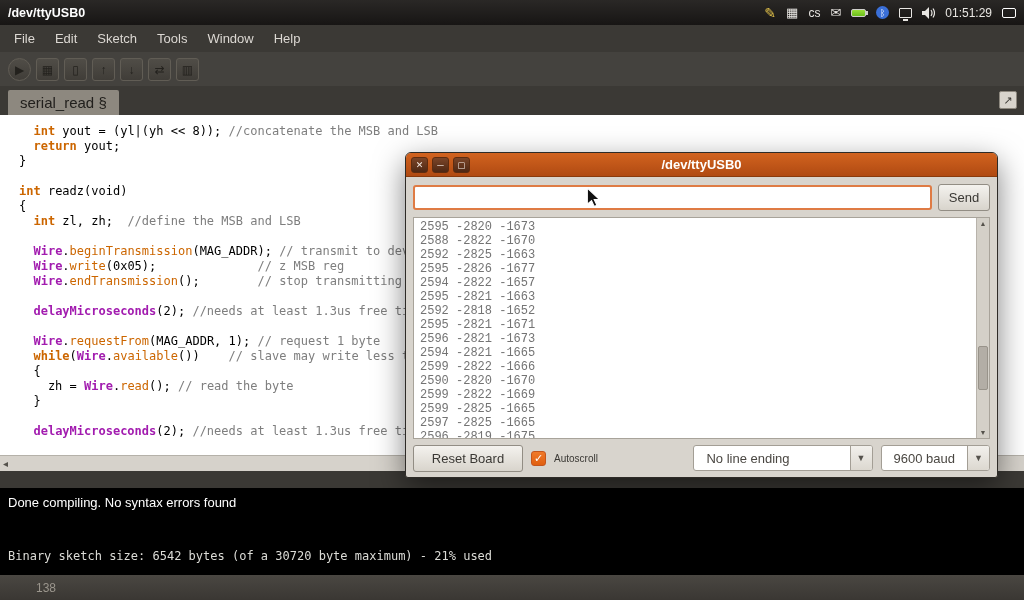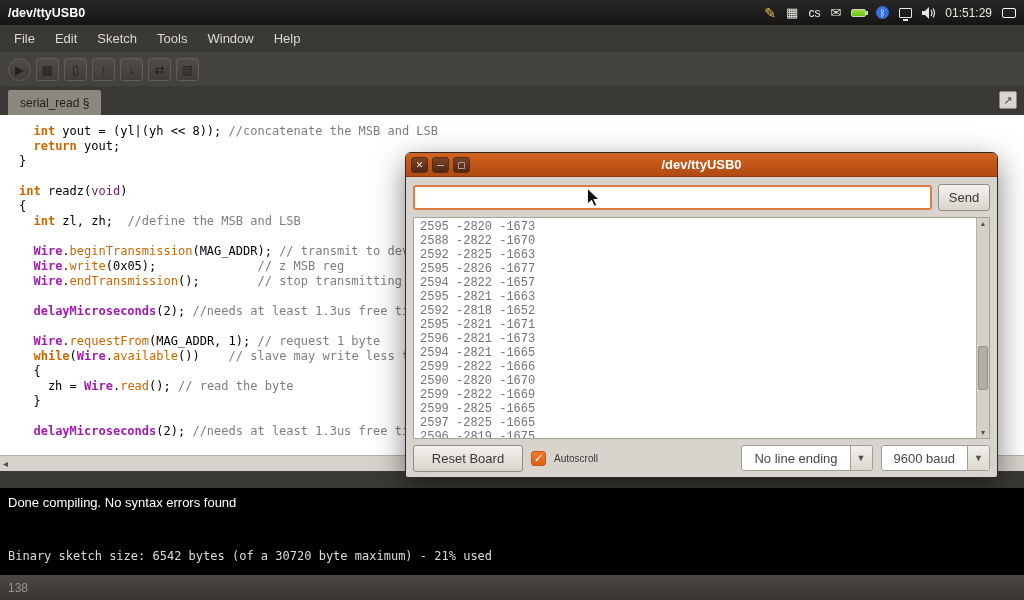--- a/index.html
+++ b/index.html
@@ -23,41 +23,41 @@
   .menubar { height:27px; background:#3b3935; display:flex; align-items:center; padding-left:4px; }
   .menu-item { padding:3px 10px; color:#dcd8d3; font-size:13px; cursor:default; }
 
   
   .toolbar { height:34px; background:#44423e; display:flex; gap:5px; padding:6px 0 0 8px; }
   .tool-btn { width:23px; height:23px; border:1px solid #615d55; border-radius:3px; background:linear-gradient(#504d47,#403d38); display:flex; align-items:center; justify-content:center; color:#23211d; font-size:12px; }
   .tool-btn:first-child { border-radius:50%; }
 
   
   .tabbar { height:29px; background:#3b3935; display:flex; align-items:flex-end; padding:0 8px; position:relative; }
-  .tab { height:25px; padding:0 12px; background:#8d887f; color:#22201d; font-size:12px; display:flex; align-items:center; border-radius:2px 2px 0 0; }
+  .tab { height:25px; padding:0 12px; background:#8d887f; color:#22201d; font-size:15px; display:flex; align-items:center; border-radius:2px 2px 0 0; }
   .tab-menu-btn { position:absolute; right:7px; top:5px; width:18px; height:18px; border:1px solid #8d887f; background:#d8d4cd; color:#3b3935; font-size:11px; display:flex; align-items:center; justify-content:center; border-radius:2px; }
 
   
   .editor { height:340px; background:#fff; padding:9px 0 0 19px; font-family:"DejaVu Sans Mono", monospace; font-size:12px; overflow:hidden; }
   .code-line { height:15px; line-height:15px; white-space:pre; }
   .tok-k { color:#cc6600; font-weight:bold; }
-  .tok-t { color:#701a75; }
+  .tok-t { color:#000000; }
   .tok-b { color:#a21caf; font-weight:bold; }
   .tok-f { color:#cc6600; }
   .tok-c { color:#7e7e7e; }
   .tok-p { color:#000; }
 
   .hscroll { height:16px; background:#d6d2cb; border-top:1px solid #b5b1a9; display:flex; align-items:center; padding-left:3px; color:#55524c; font-size:10px; }
   .chrome-gap { height:17px; background:#3b3935; }
 
   
   .status-orange { height:29px; background:#000000; color:#fff; font-size:13px; display:flex; align-items:center; padding-left:8px; }
   .console { height:58px; background:#000; color:#dcdcd7; font-family:"DejaVu Sans Mono", monospace; font-size:12px; padding:32px 0 0 8px; }
   .footer { height:25px; background:linear-gradient(#4a4742,#3a3733); display:flex; align-items:center; justify-content:space-between; padding:0 8px; }
-  .footer-line { color:#9b968d; font-size:12px; }
+  .footer-line { color:#9b968d; font-size:12px;margin-left:28px; }
   .footer-board { color:#8a857c; font-size:11px; }
 
   
   .dialog { position:absolute; left:405px; top:152px; width:593px; height:326px; background:#d8d4cd; border:1px solid #2e2b27; border-radius:6px 6px 3px 3px; box-shadow:0 10px 30px rgba(0,0,0,.5); display:flex; flex-direction:column; z-index:20; }
   .dialog-title { height:24px; background:linear-gradient(#d2631f,#b04a12); border-radius:5px 5px 0 0; display:flex; align-items:center; padding:0 5px; position:relative; border-bottom:1px solid #8a3a0c; }
   .win-btn { width:17px; height:16px; margin-right:4px; border-radius:3px; border:1px solid #5e2c10; background:linear-gradient(#7b4528,#4e2814); color:#f3e9e2; font-size:9px; display:flex; align-items:center; justify-content:center; z-index:2; }
   .title-text { position:absolute; left:0; right:0; text-align:center; color:#fff; font-weight:bold; font-size:13px; }
   .input-row { padding:7px 7px 4px; display:flex; gap:6px; align-items:center; }
   .serial-input { flex:1; height:25px; border:2px solid #df7b44; border-radius:3px; background:#fff; outline:none; padding:0 6px; font-size:13px; font-family:"Liberation Sans", sans-serif; }
   .btn { border:1px solid #928d84; border-radius:3px; background:linear-gradient(#f4f2ee,#d8d4cc); font-size:13px; color:#3a3834; display:flex; align-items:center; justify-content:center; }
@@ -67,21 +67,21 @@
   .serial-line { height:14px; line-height:14px; white-space:pre; color:#737373;font-family:Liberation Mono, monospace; }
   .vscroll { width:13px; border-left:1px solid #b8b3ab; background:#d4d0c8; position:relative; }
   .sb-thumb { position:absolute; left:1px; right:1px; top:58%; height:44px; background:#b3aea6; border:1px solid #98938a; border-radius:2px; }
   .sb-btn { position:absolute; left:0; right:0; height:11px; font-size:7px; display:flex; align-items:center; justify-content:center; color:#55524c; }
   .sb-up { top:0; } .sb-down { bottom:0; }
   .dialog-bottom { height:38px; display:flex; align-items:center; padding:0 7px; gap:8px; }
   .reset-btn { width:110px; height:27px; }
   .checkbox { width:15px; height:15px; border:1px solid #c4551c; border-radius:3px; background:linear-gradient(#f07a2a,#e05f10); color:#fff; font-size:11px; display:flex; align-items:center; justify-content:center; }
   .chk-label { font-size:10px; color:#3a3834; }
   .dropdown { display:flex; height:26px; border:1px solid #a39e95; border-radius:3px; background:#fff; align-items:stretch; overflow:hidden; }
-  .dd-first { margin-left:auto; }
+  .dd-first { margin-left:auto;gap:48px; }
   .dd-text { padding:0 12px; display:flex; align-items:center; font-size:13px; color:#4a4742; white-space:nowrap; }
   .dd-arrow { width:22px; border-left:1px solid #a39e95; background:linear-gradient(#f2f0ec,#dcd8d0); display:flex; align-items:center; justify-content:center; font-size:9px; color:#55524c; }
 
   .cursor { position:absolute; left:585px; top:188px; z-index:60; pointer-events:none; }
 </style>
 </head>
 <body>
 
 <div class="systembar">
   <span class="sys-title">/dev/ttyUSB0</span>

